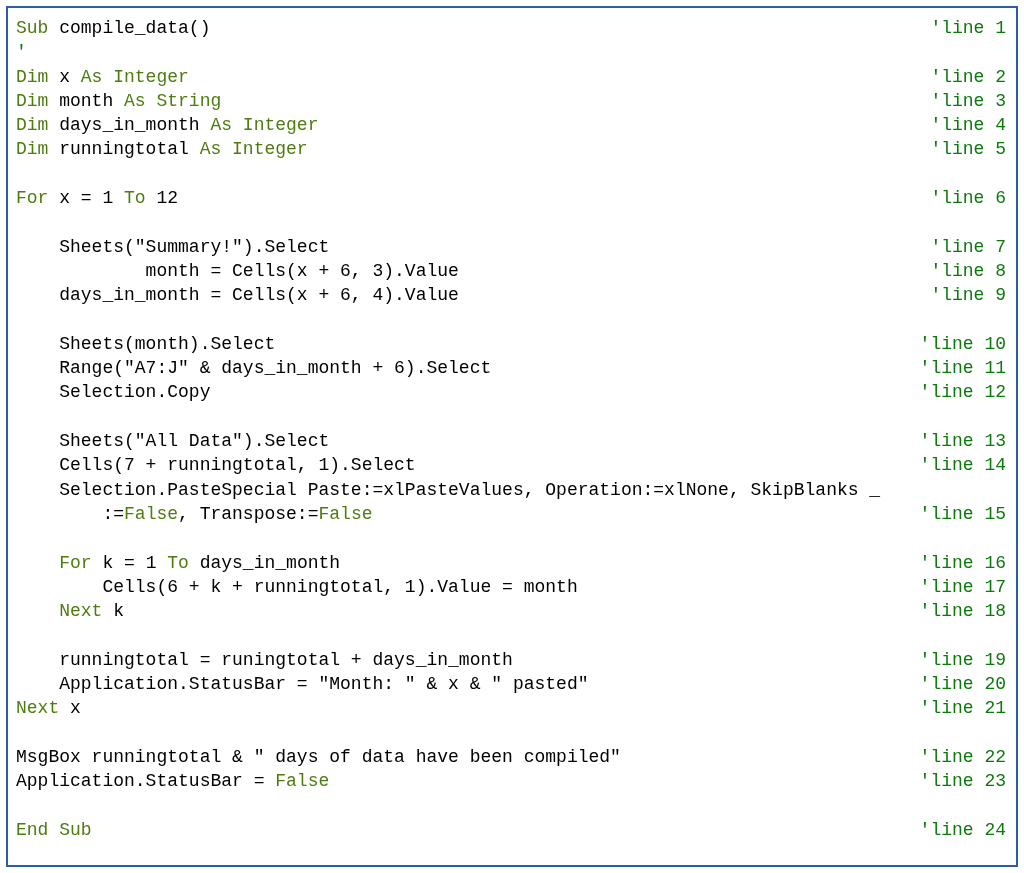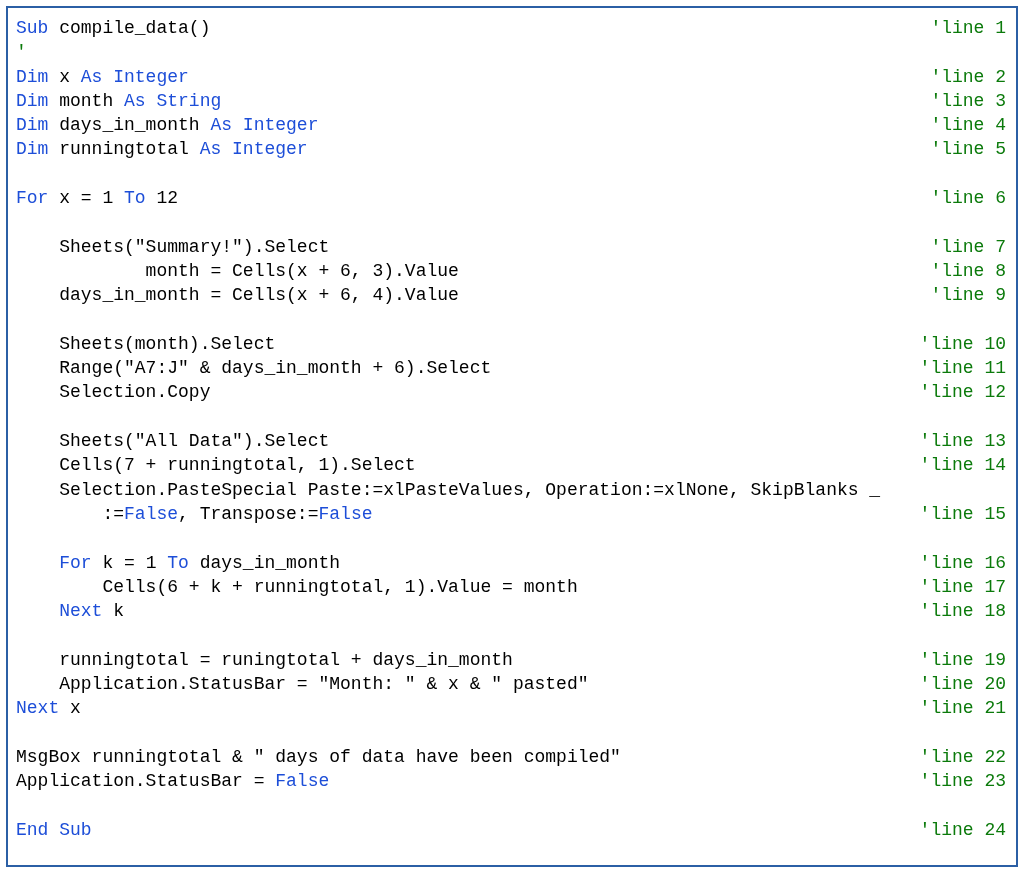--- a/index.html
+++ b/index.html
@@ -20,21 +20,21 @@
     border: 2px solid #2b5fa5;
     background: #ffffff;
     padding: 8px 10px 10px 8px;
     font-family: "Courier New", Courier, monospace;
     font-size: 18px;
     line-height: 1.35;
     white-space: pre;
     color: #000000;
     overflow: hidden;
   }
-  .kw  { color: #1d4ed8; }   
+  .kw  { color: #4d7c0f; }   
   .cmt { color: #0b7a0b; }   
   .code-line {
     display: flex;
     justify-content: space-between;
   }
   .code-left  { white-space: pre; }
   .code-right { white-space: pre; }
   .blank { height: 1.35em; }
 </style>
 </head>

